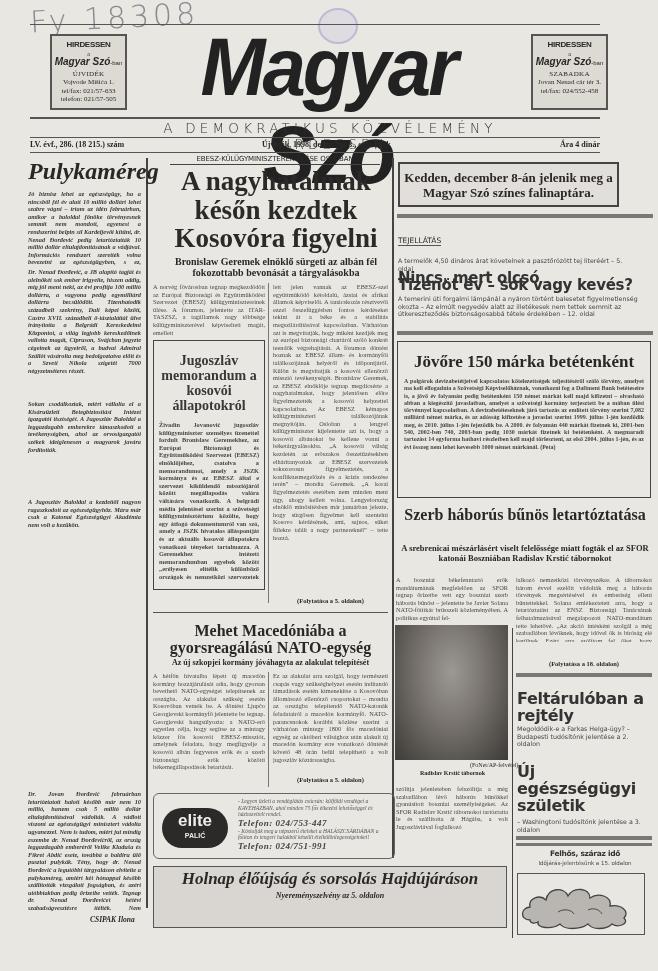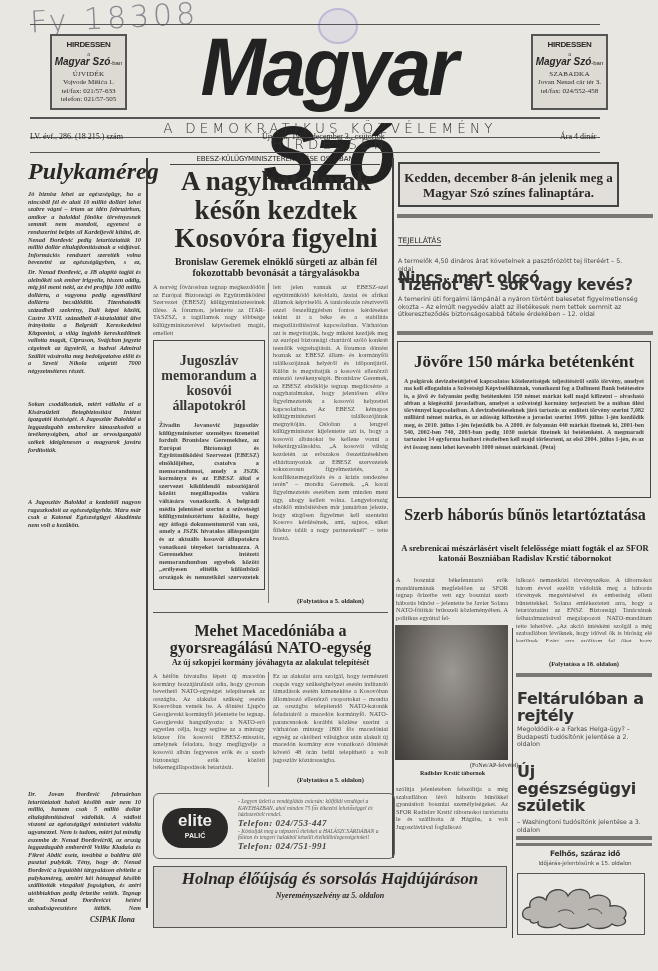--- a/index.html
+++ b/index.html
@@ -10,21 +10,21 @@
   .stamp { left: 318px; top: 8px; width: 40px; height: 36px; border-radius: 50%; border: 2px solid rgba(150,140,200,0.45); background: rgba(170,160,220,0.15); }
   .hr { position: absolute; background: #555; }
   .adbox { position: absolute; border: 2px solid #555; background: #ddd9d3; text-align: center; font-size: 7px; line-height: 8.5px; padding-top: 5px; }
   .adbox .hd { font-family: "Liberation Sans", sans-serif; font-weight: bold; font-size: 8px; letter-spacing: -0.3px; }
   .adbox .a { font-size: 6px; }
   .adbox .ms { font-family: "Liberation Sans", sans-serif; font-weight: 900; font-style: italic; font-size: 10px; }
   .adbox .ms small { font-size: 6px; font-weight: normal; font-style: normal; }
   .adbox .city { margin-top: 2px; font-size: 7px; letter-spacing: 0.3px; }
   .mast { left: 148px; top: 27px; width: 360px; text-align: center; font-family: "Liberation Sans", sans-serif; font-weight: 900; font-style: italic; font-size: 78px; line-height: 84px; letter-spacing: -3px; color: #222; transform: scaleY(1.05); }
   .sub { left: 145px; top: 120px; width: 370px; text-align: center; font-family: "DejaVu Sans", sans-serif; font-size: 13.5px; letter-spacing: 4.2px; color: #333; font-weight: 300; }
-  .meta { top: 132px; font-size: 8px; font-weight: normal; }
+  .meta { top: 140px; font-size: 8px; font-weight: bold; }
   .col-rule { position: absolute; width: 1.5px; background: #444; }
   .pulyk-title { left: 28px; top: 158px; font-size: 24px; font-weight: bold; font-style: italic; }
   .txt { position: absolute; font-size: 6.3px; line-height: 7.6px; text-align: justify; color: #4a4744; overflow: hidden; }
   .it { font-style: italic; font-weight: bold; color: #3c3936; }
   .kicker { left: 170px; top: 155px; width: 210px; text-align: center; font-family: "DejaVu Sans", sans-serif; font-size: 7px; border-bottom: 1px solid #444; padding-bottom: 1px; letter-spacing: -0.1px; }
   .main-hl { left: 162px; top: 167px; width: 228px; text-align: center; font-size: 27px; font-weight: bold; line-height: 28.5px; color: #2c2a28; }
   .main-sub { left: 162px; top: 256px; width: 228px; text-align: center; font-size: 10px; font-weight: bold; line-height: 11px; }
   .jbox { position: absolute; left: 153px; top: 340px; width: 112px; height: 250px; border: 1.5px solid #444; }
   .jbox .t { text-align: center; font-size: 14px; font-weight: bold; line-height: 15px; margin-top: 12px; color: #3a3836; }
   .cont { position: absolute; font-size: 6.5px; font-weight: bold; text-align: center; }

